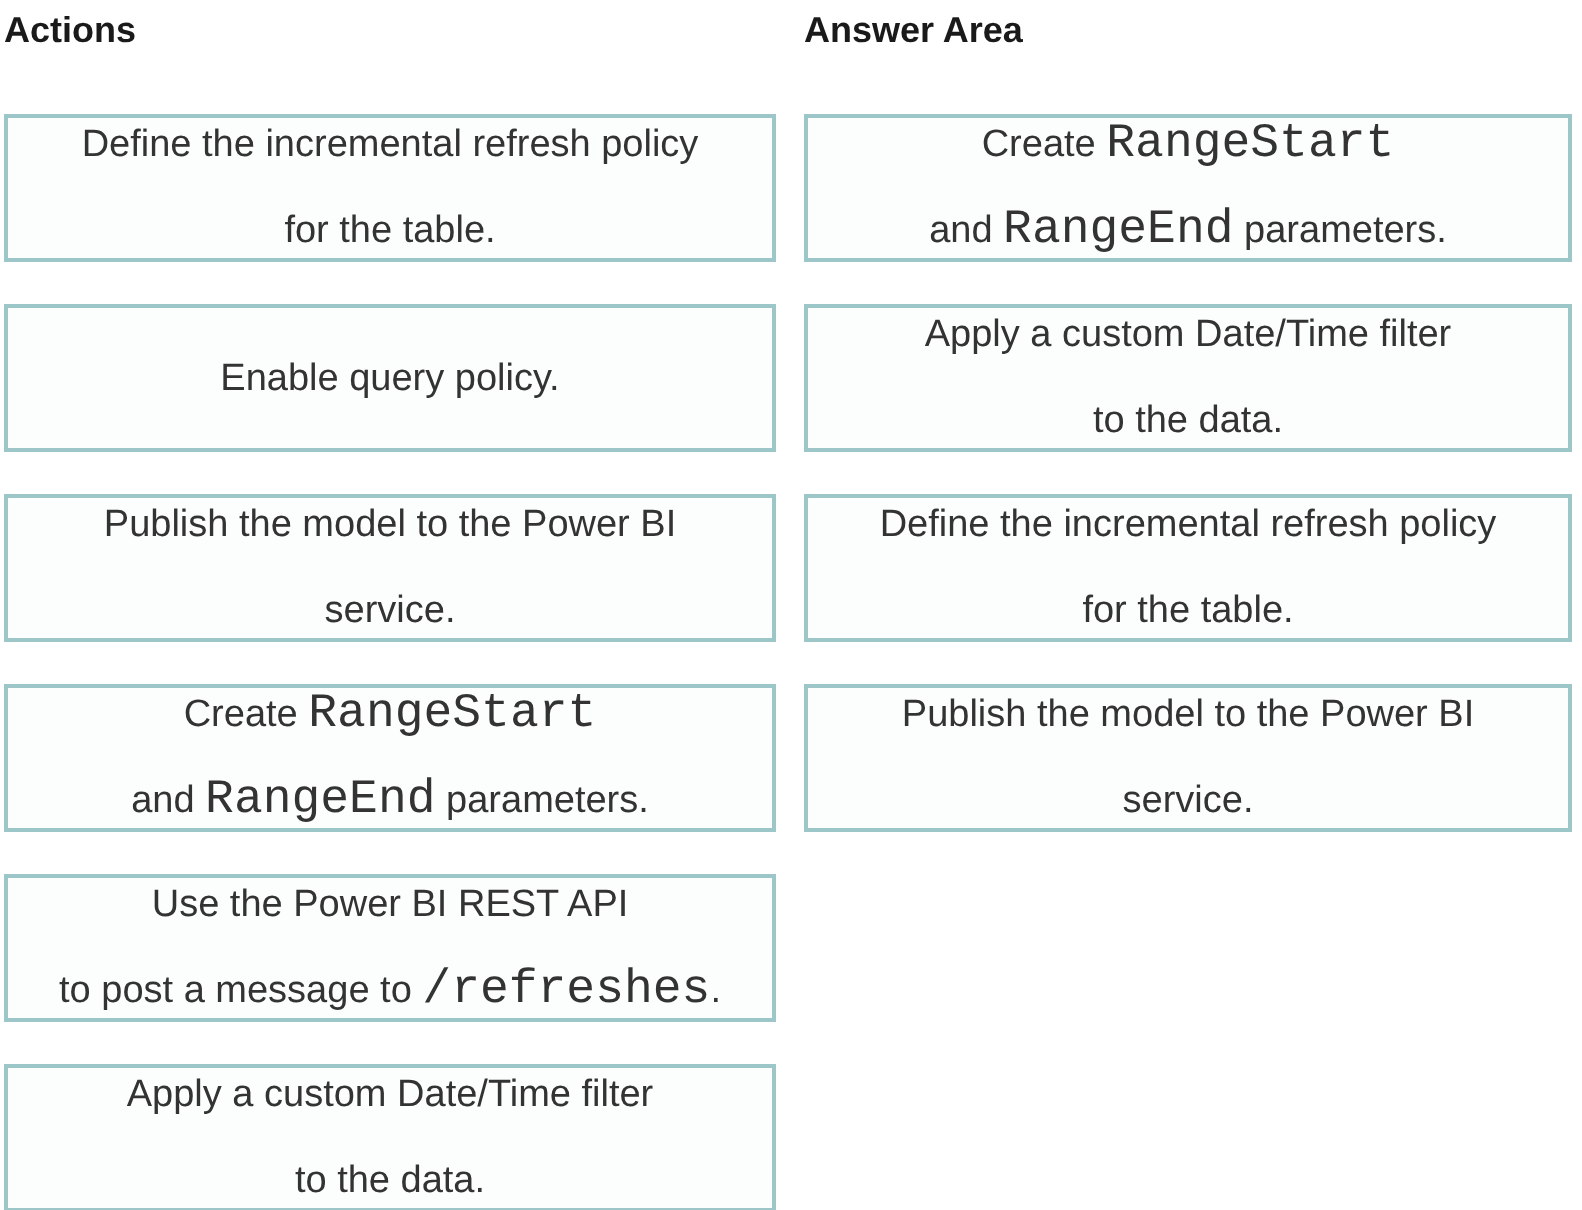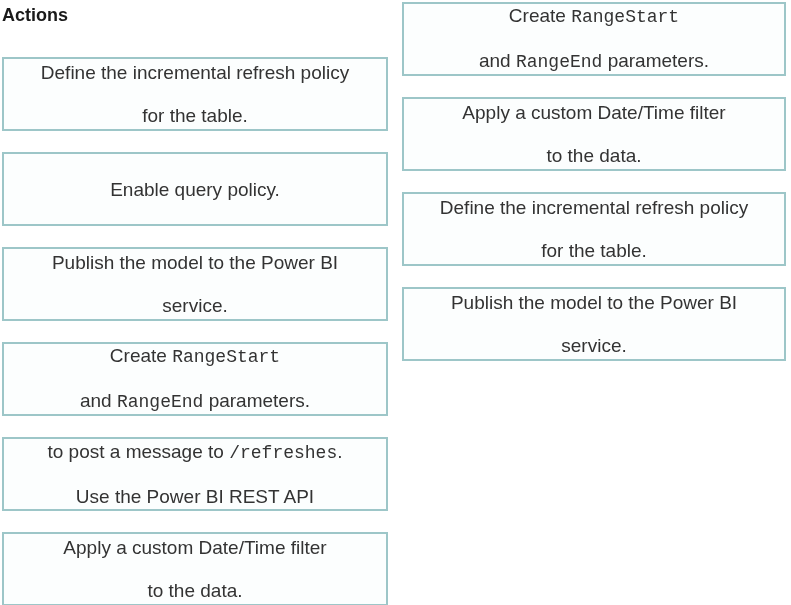--- a/index.html
+++ b/index.html
@@ -46,21 +46,21 @@
     text-align:center;
     font-size:19px;
     line-height:27px;
     color:var(--text-color);
     cursor:default;
     gap:16px;
   }
   .card .line{white-space:nowrap;}
   .mono{
     font-family:"Liberation Mono", monospace;
-    font-size:18px;
+    font-size:24px;
   }
 </style>
 </head>
 <body>
 
 <div class="layout">
   <div class="column">
     <h1 class="col-heading">Actions</h1>
     <div class="cards" id="actions-cards">
         <div class="card">
@@ -72,30 +72,31 @@
         </div>
         <div class="card">
           <div class="line"><span>Publish the model to the Power BI</span></div>
           <div class="line"><span>service.</span></div>
         </div>
         <div class="card">
           <div class="line"><span>Create </span><span class="mono">RangeStart</span></div>
           <div class="line"><span>and </span><span class="mono">RangeEnd</span><span> parameters.</span></div>
         </div>
         <div class="card">
+          <div class="line"><span>Use the Power BI REST API</span></div>
           <div class="line"><span>to post a message to </span><span class="mono">/refreshes</span><span>.</span></div>
-          <div class="line"><span>Use the Power BI REST API</span></div>
         </div>
         <div class="card">
           <div class="line"><span>Apply a custom Date/Time filter</span></div>
           <div class="line"><span>to the data.</span></div>
         </div>
       </div>
   </div>
   <div class="column right">
+    <h1 class="col-heading">Answer Area</h1>
     <div class="cards" id="answer-cards">
         <div class="card">
           <div class="line"><span>Create </span><span class="mono">RangeStart</span></div>
           <div class="line"><span>and </span><span class="mono">RangeEnd</span><span> parameters.</span></div>
         </div>
         <div class="card">
           <div class="line"><span>Apply a custom Date/Time filter</span></div>
           <div class="line"><span>to the data.</span></div>
         </div>
         <div class="card">

